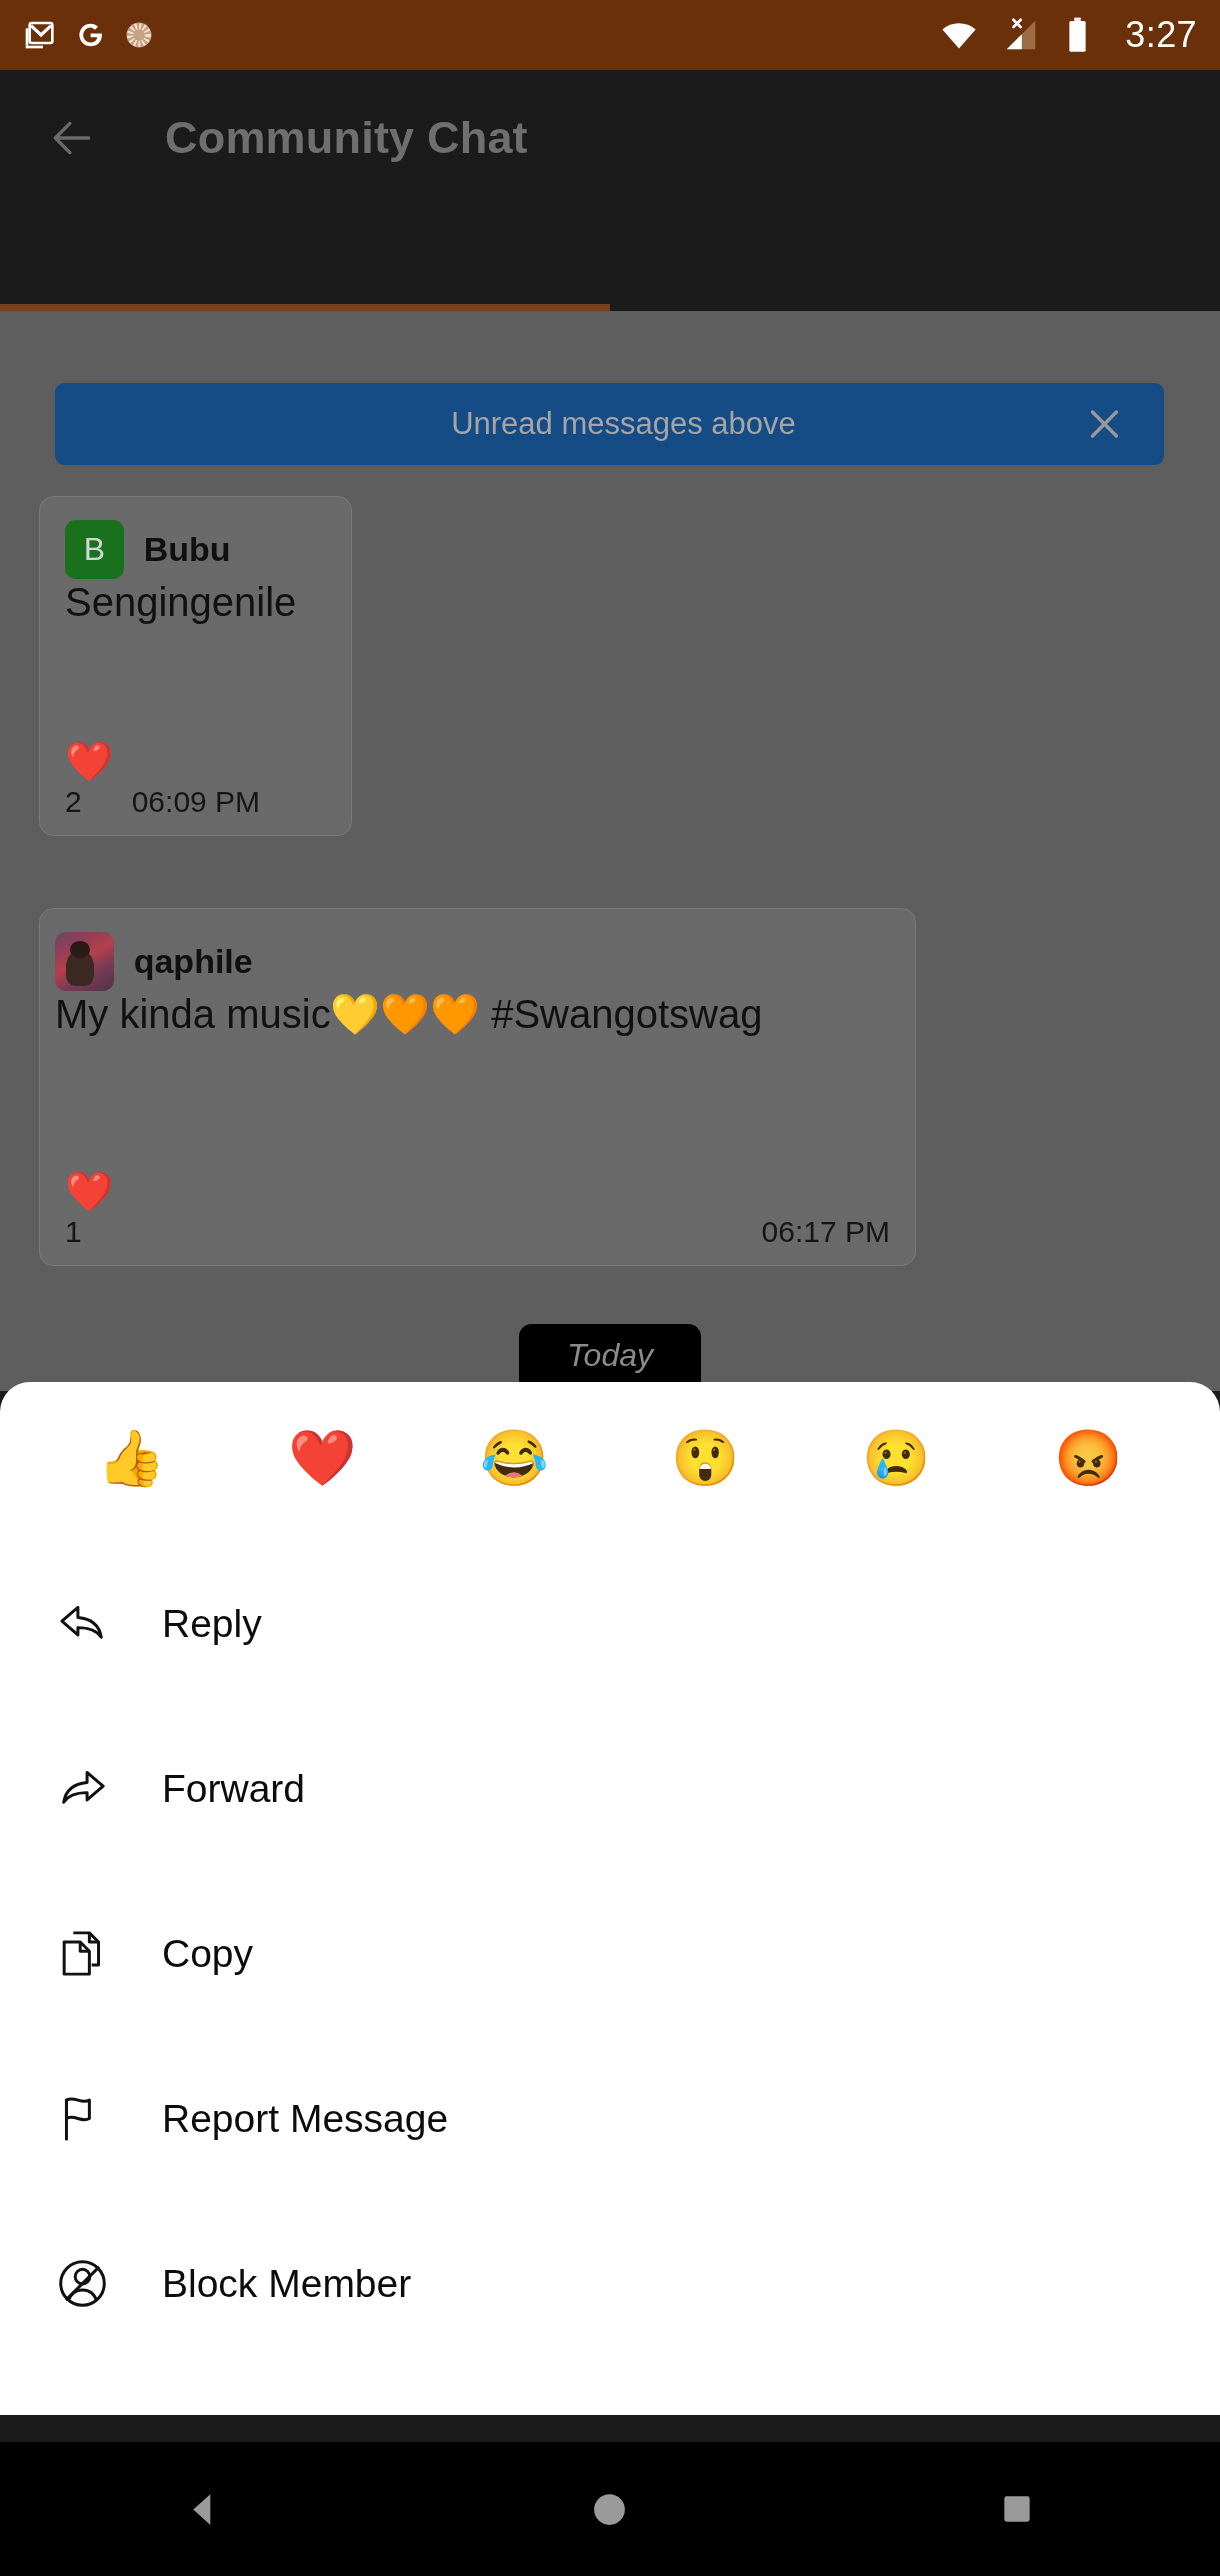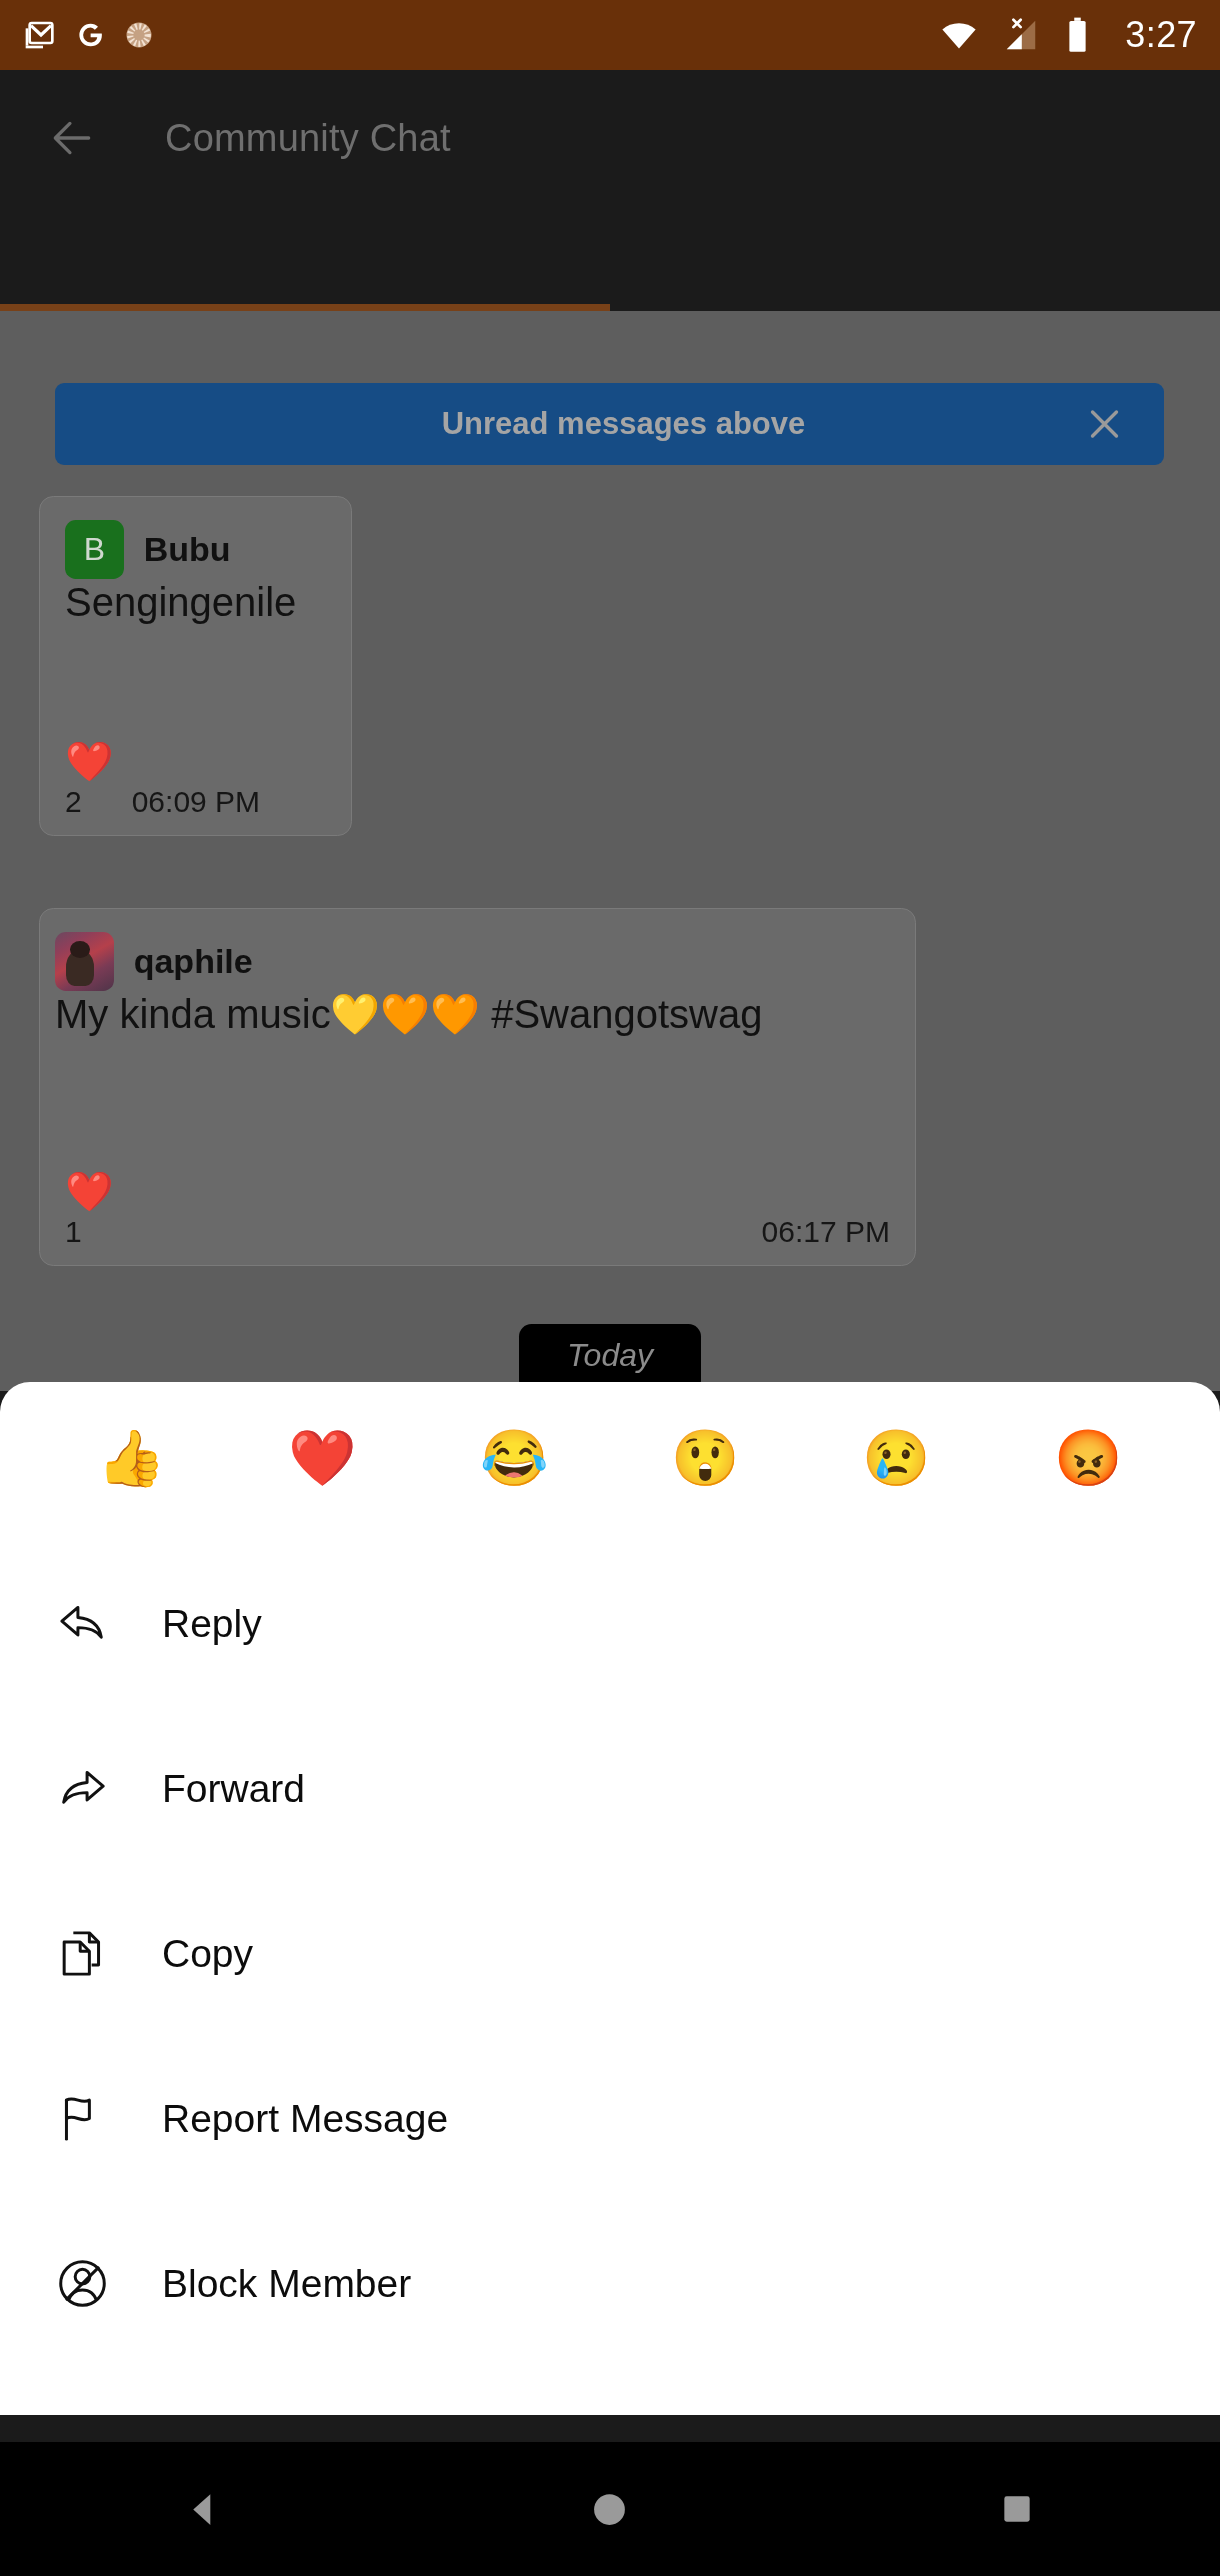--- a/index.html
+++ b/index.html
@@ -35,22 +35,22 @@
   .appbar {
     position: absolute; top: 70px; left: 0;
     width: 1220px; height: 136px;
     background: #1b1b1b;
     display: flex; align-items: center;
     padding-left: 47px;
   }
   .back-arrow { width: 50px; height: 50px; flex: 0 0 auto; }
   .appbar-title {
     color: #6f6f6f;
-    font-size: 38px;
-    font-weight: 400;
+    font-size: 45px;
+    font-weight: 700;
     margin-left: 68px;
     letter-spacing: 0.2px;
   }
 
   
   .tabs {
     position: absolute; top: 206px; left: 0;
     width: 1220px; height: 106px;
     background: #1b1b1b;
     display: flex;
@@ -80,21 +80,21 @@
 
   
   .unread-banner {
     position: absolute; top: 383px; left: 55px;
     width: 1109px; height: 82px;
     background: #164c85;
     border-radius: 9px;
     display: flex; align-items: center; justify-content: center;
   }
   .unread-text {
-    color: #a5a5a5; font-size: 31px; font-weight: 700; margin-left: 28px;
+    color: #a5a5a5; font-size: 31px; font-weight: 400; margin-left: 28px;
   }
   .unread-close {
     position: absolute; right: 39px; top: 50%;
     transform: translateY(-50%);
     width: 41px; height: 41px;
   }
 
   
   .bubble {
     position: absolute;

